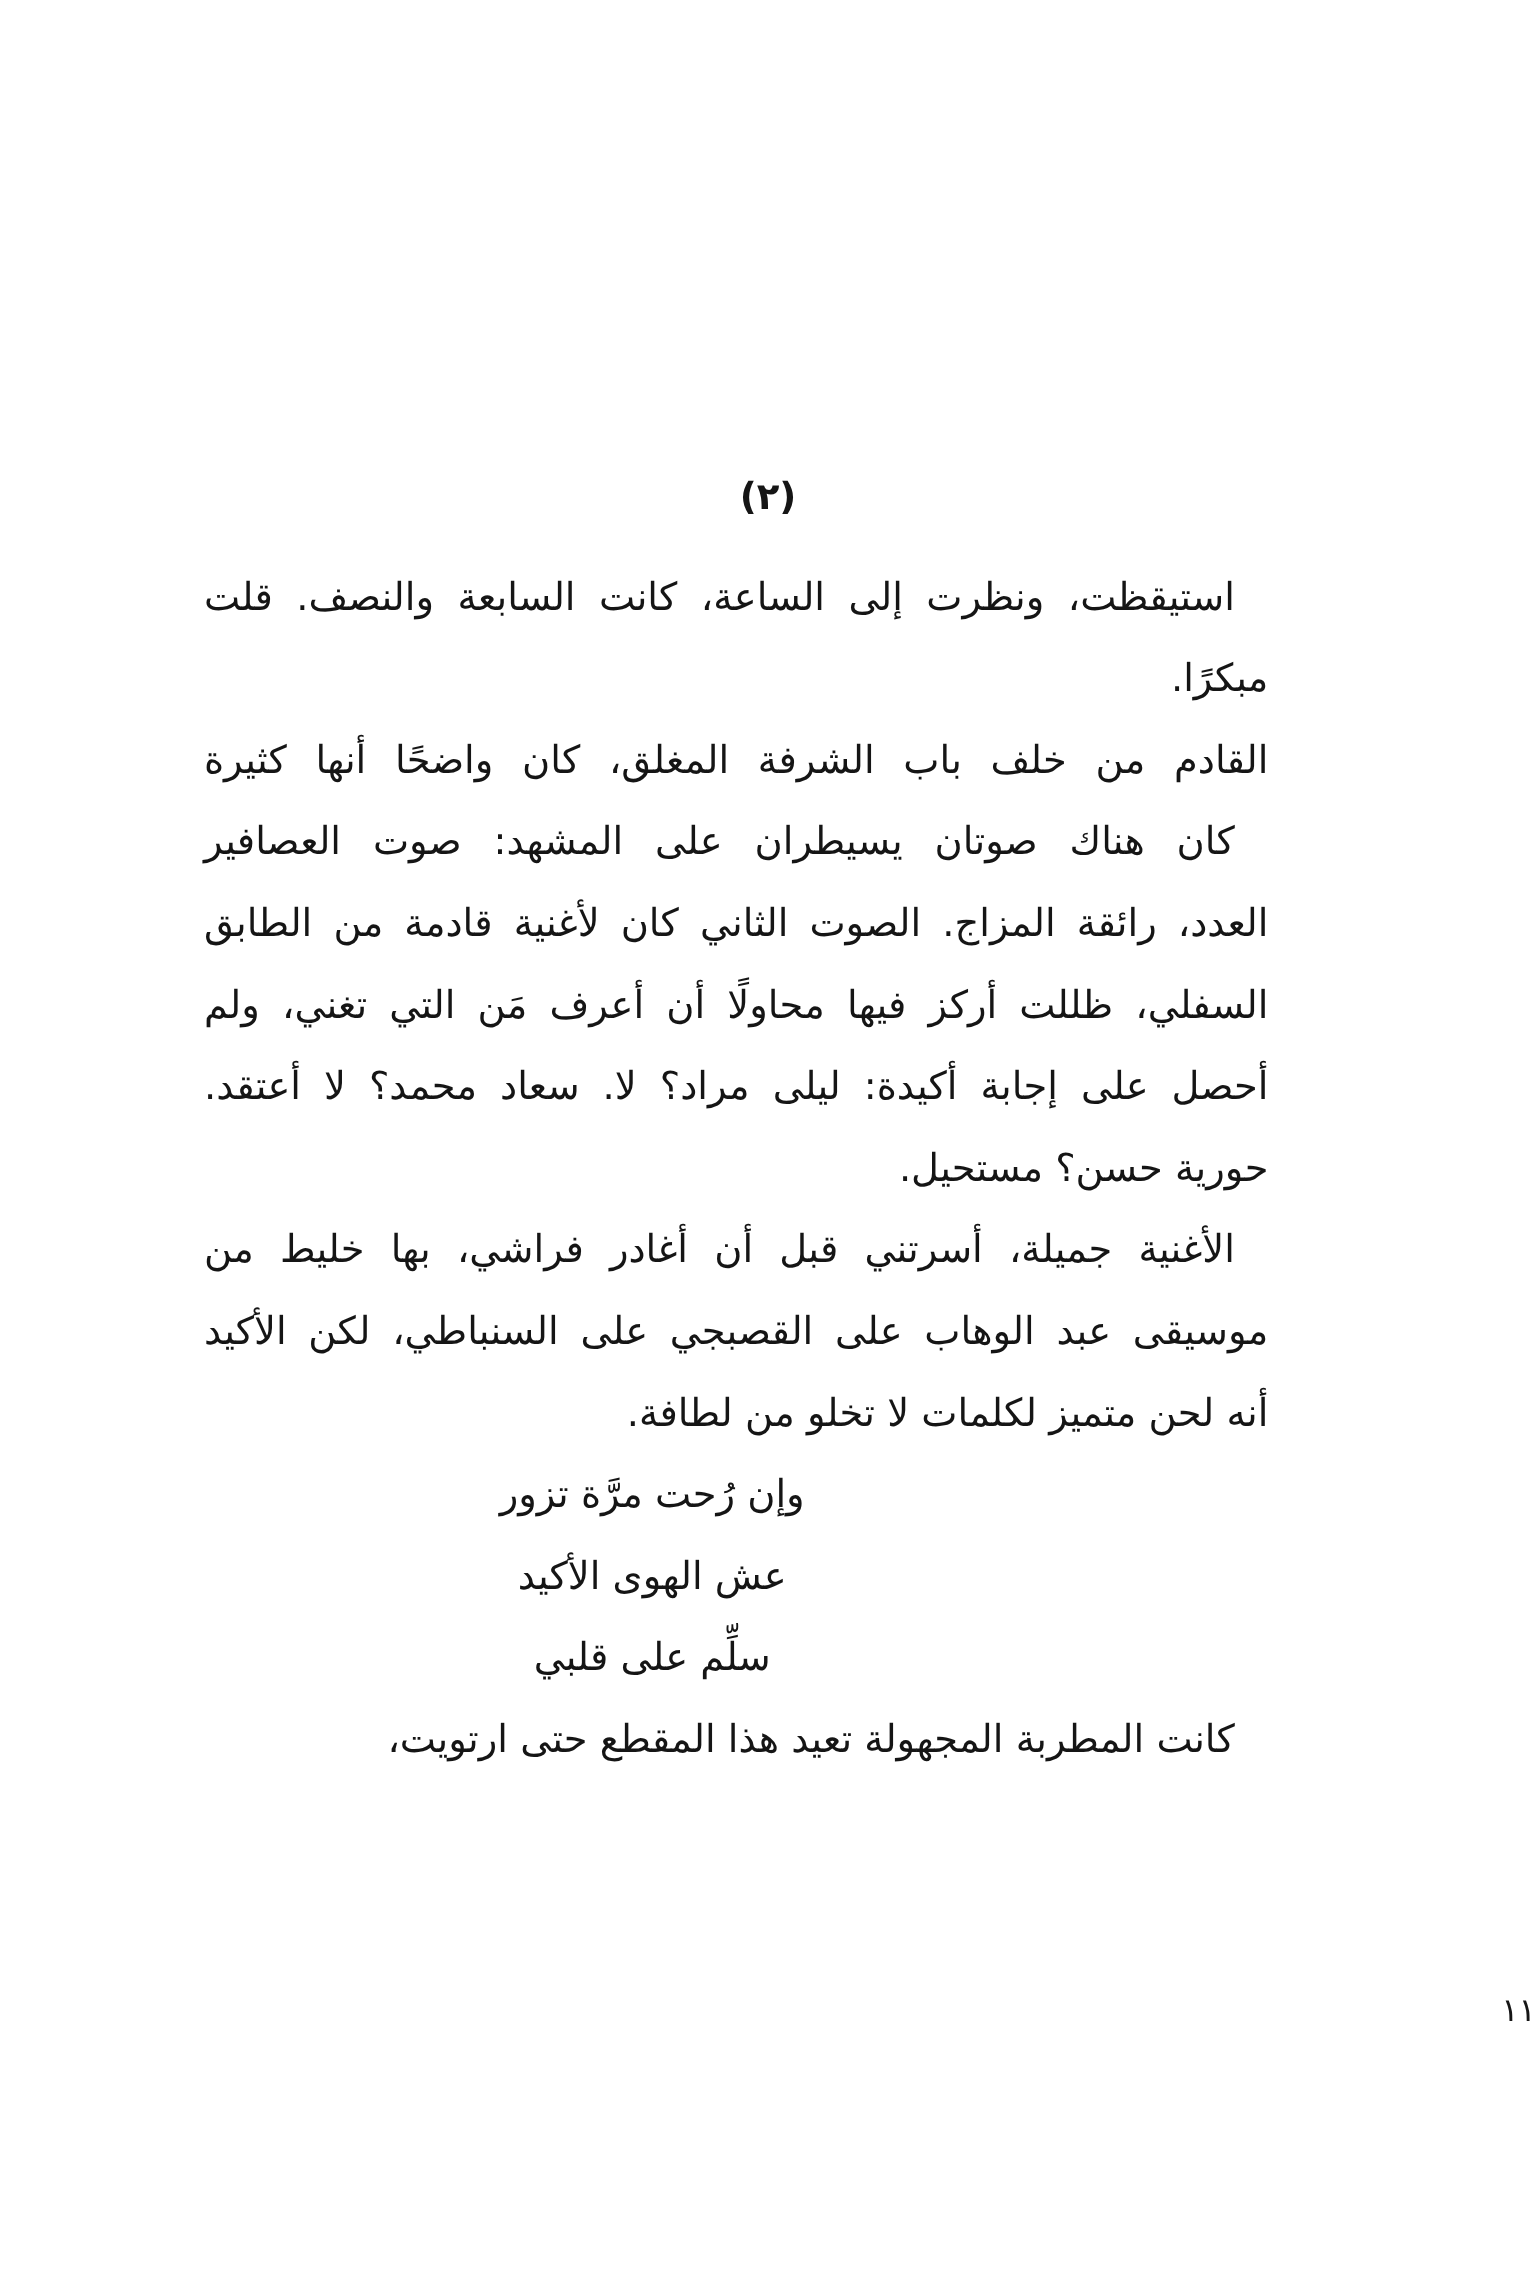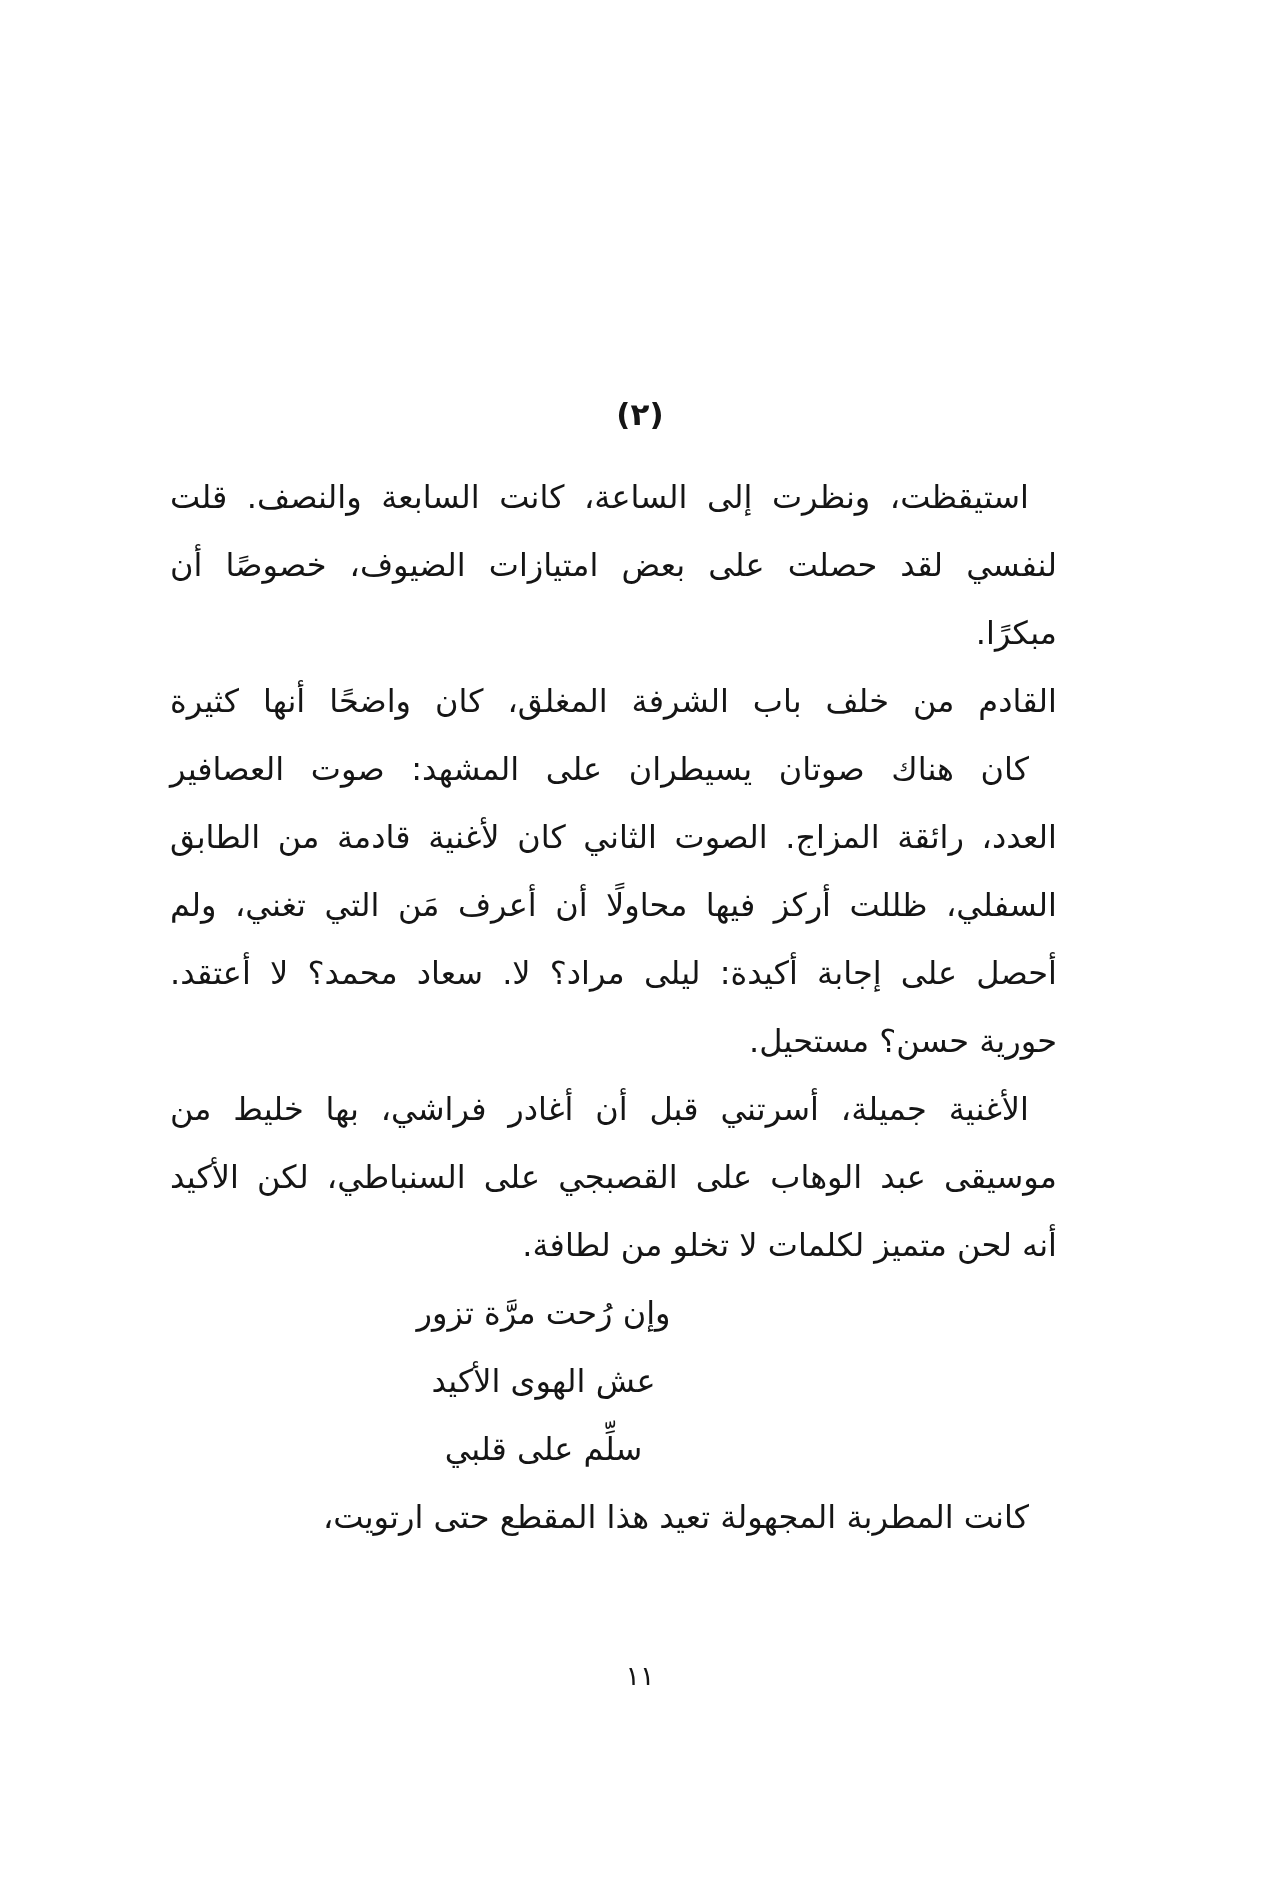--- a/index.html
+++ b/index.html
@@ -48,34 +48,33 @@
     margin-right: 140px;
     text-align: center;
     text-align-last: center;
     -moz-text-align-last: center;
   }
   .page-number {
     position: absolute;
     top: 1660px;
     left: 0;
     right: 0;
-    text-align: center;
+    text-align: right;
     font-size: 27px;
   }
 </style>
 </head>
 <body>
 
 <div class="page">
 
   <div class="heading">(٢)</div>
 
   <div class="text-block">
     <div class="line indent">استيقظت، ونظرت إلى الساعة، كانت السابعة والنصف. قلت</div>
-    <div class="line">لنفسي لقد حصلت على بعض امتيازات الضيوف، خصوصًا أن</div>
     <div class="line end">مبكرًا.</div>
     <div class="line">القادم من خلف باب الشرفة المغلق، كان واضحًا أنها كثيرة</div>
     <div class="line indent">كان هناك صوتان يسيطران على المشهد: صوت العصافير</div>
     <div class="line">العدد، رائقة المزاج. الصوت الثاني كان لأغنية قادمة من الطابق</div>
     <div class="line">السفلي، ظللت أركز فيها محاولًا أن أعرف مَن التي تغني، ولم</div>
     <div class="line">أحصل على إجابة أكيدة: ليلى مراد؟ لا. سعاد محمد؟ لا أعتقد.</div>
     <div class="line end">حورية حسن؟ مستحيل.</div>
     <div class="line indent">الأغنية جميلة، أسرتني قبل أن أغادر فراشي، بها خليط من</div>
     <div class="line">موسيقى عبد الوهاب على القصبجي على السنباطي، لكن الأكيد</div>
     <div class="line end">أنه لحن متميز لكلمات لا تخلو من لطافة.</div>

